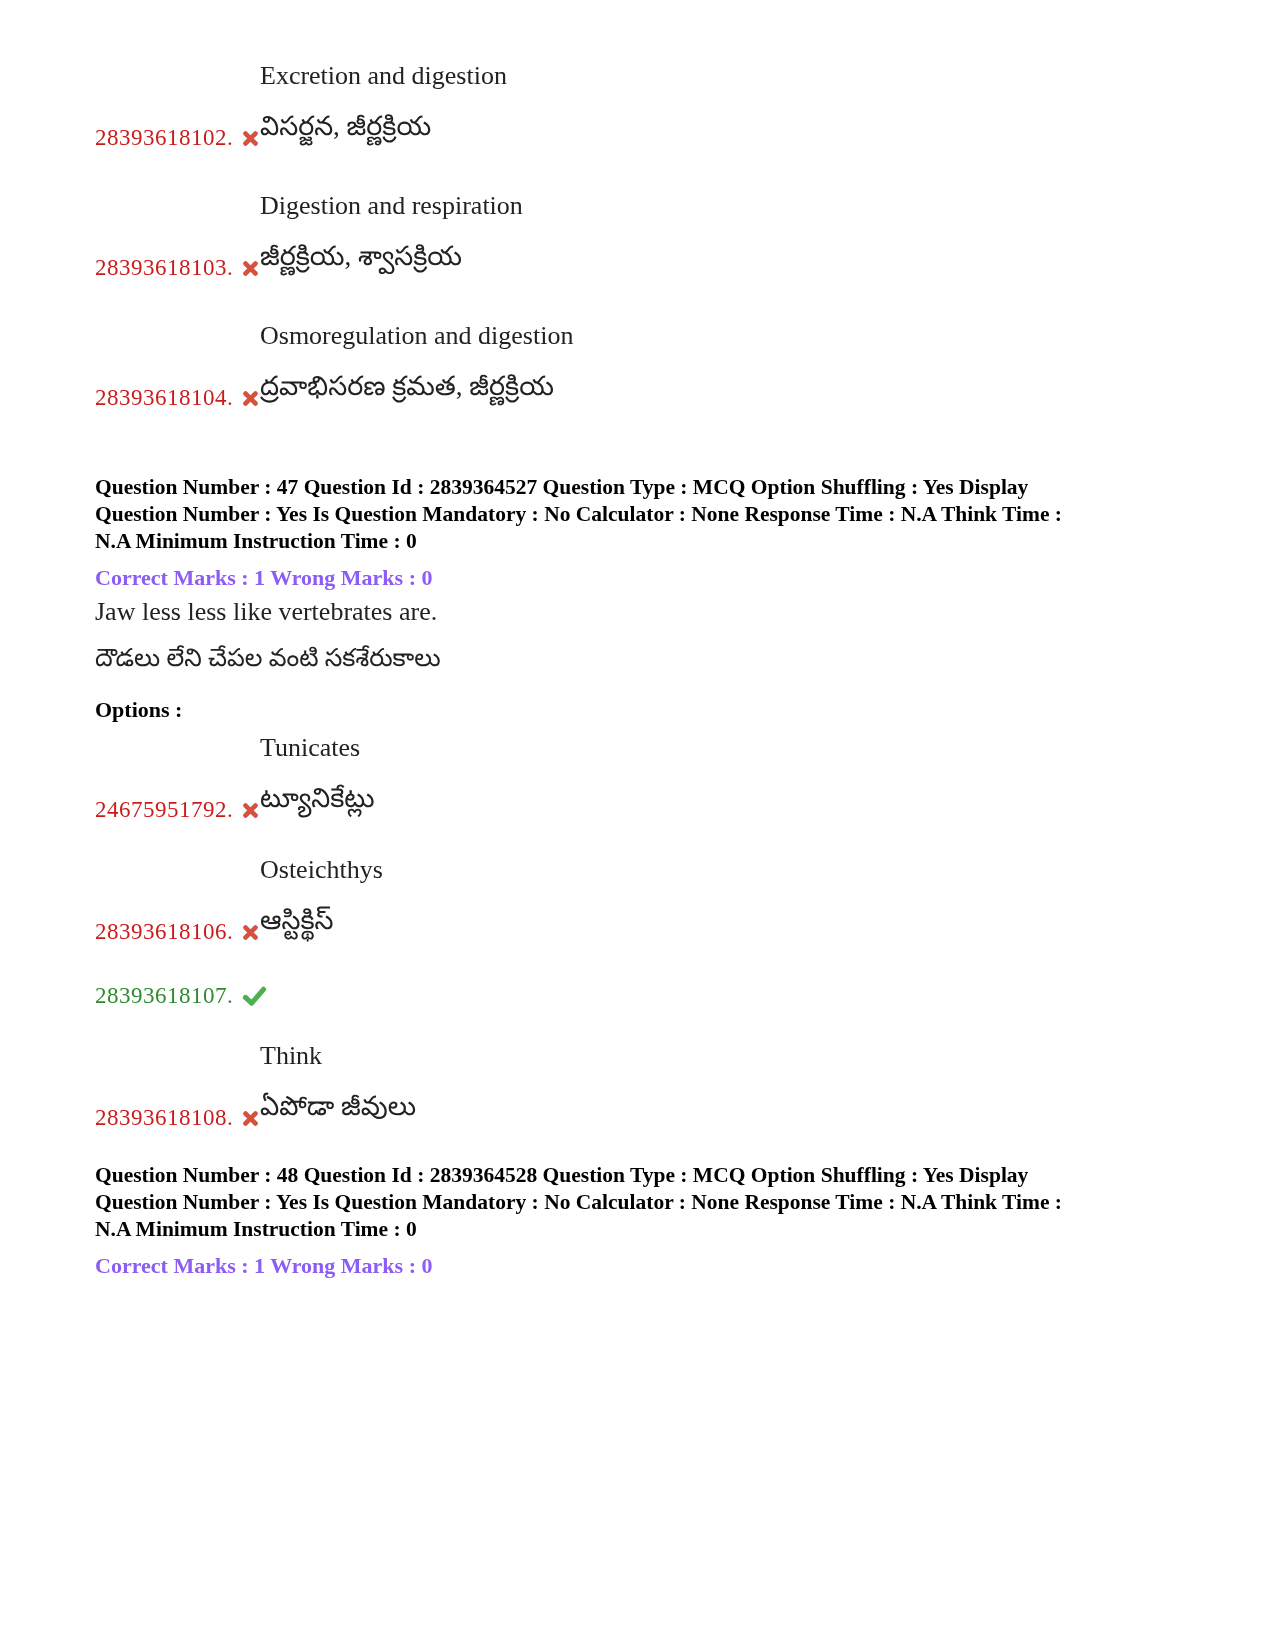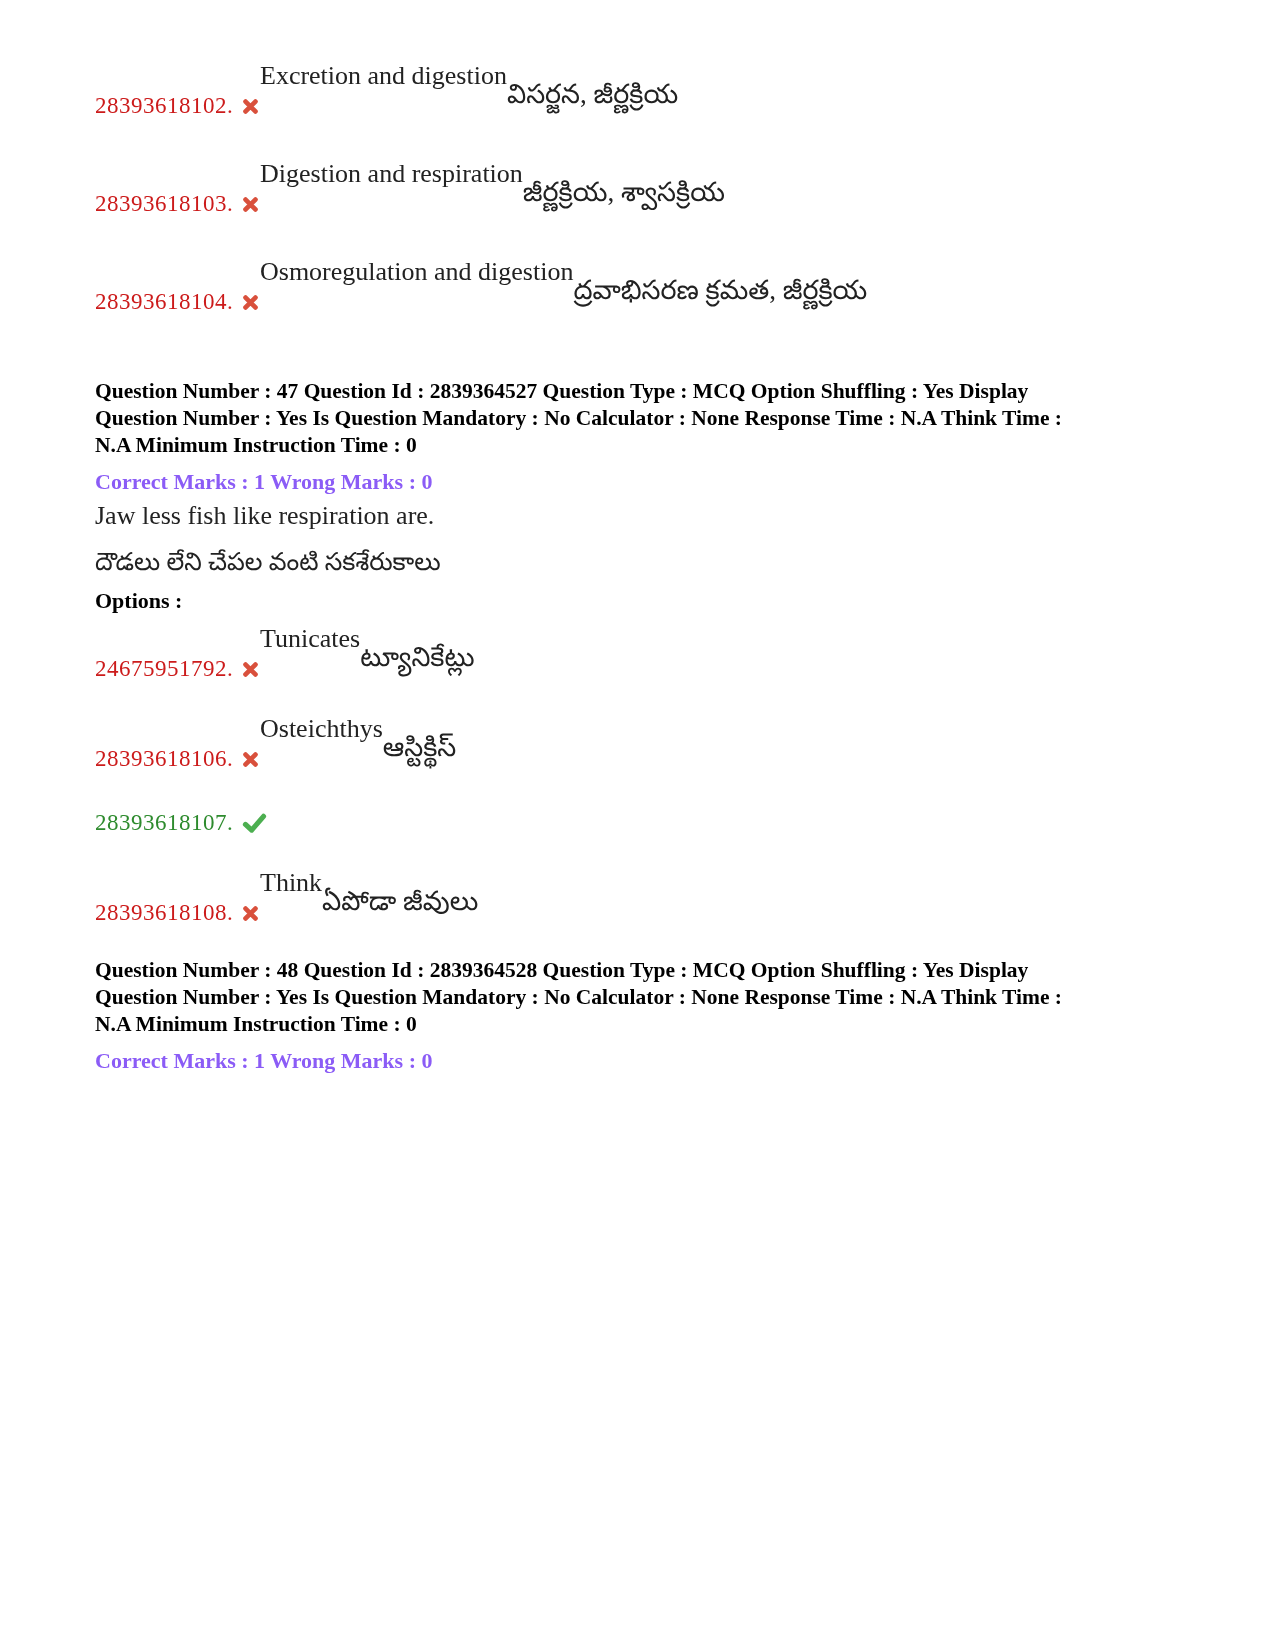--- a/index.html
+++ b/index.html
@@ -23,21 +23,21 @@
     display: flex;
     align-items: center;
     gap: 9px;
     position: relative;
     top: 7px;
   }
   .opt-id { font-size: 23px; letter-spacing: 0.5px; white-space: nowrap; }
   .opt-id.wrong   { color: #cc1b1b; }
   .opt-id.correct { color: #2e8b2e; }
   .mark { display: inline-flex; flex: 0 0 auto; }
-  .opt-labels { display: flex; flex-direction: row; }
+  .opt-labels { display: flex; flex-direction: column; }
   .opt-en { font-size: 26px; line-height: 32px; color: #222222; }
   .opt-te { font-size: 27px; line-height: 36px; margin-top: 16px; color: #222222; }
 
   
   .q-block { margin-top: 70px; }
   .q-block-last { margin-top: 36px; }
   .meta-line {
     font-weight: bold;
     font-size: 21.5px;
     line-height: 27px;
@@ -50,21 +50,21 @@
     line-height: 27px;
     color: #8b5cf6;
     margin-top: 9px;
   }
   .q-en { font-size: 26px; line-height: 32px; margin-top: 5px; color: #222222; }
   .q-te { font-size: 25px; line-height: 36px; margin-top: 12px; color: #222222; }
   .options-label {
     font-weight: bold;
     font-size: 22px;
     line-height: 28px;
-    margin-top: 7px;
+    margin-top: 20px;
     margin-bottom: 8px;
     color: #000000;
   }
 </style>
 </head>
 <body>
 
 <div class="page">
 
   <section>
@@ -116,21 +116,21 @@
 
   </section>
 
   <section class="q-block">
     <div>
       <div class="meta-line">Question Number : 47 Question Id : 2839364527 Question Type : MCQ Option Shuffling : Yes Display</div>
       <div class="meta-line">Question Number : Yes Is Question Mandatory : No Calculator : None Response Time : N.A Think Time :</div>
       <div class="meta-line">N.A Minimum Instruction Time : 0</div>
     </div>
     <div class="marks-line">Correct Marks : 1 Wrong Marks : 0</div>
-    <div class="q-en">Jaw less fish like respiration are.</div>
+    <div class="q-en">Jaw less less like vertebrates are.</div>
     <div class="q-te">దౌడలు లేని చేపల వంటి సకశేరుకాలు</div>
     <div class="options-label">Options :</div>
 
     <div class="q-opts">
 
       <div class="opt-row">
         <div class="opt-left">
           <span class="opt-id wrong">24675951792.</span>
           <span class="mark">
             <svg width="17" height="17" viewBox="0 0 20 20">

